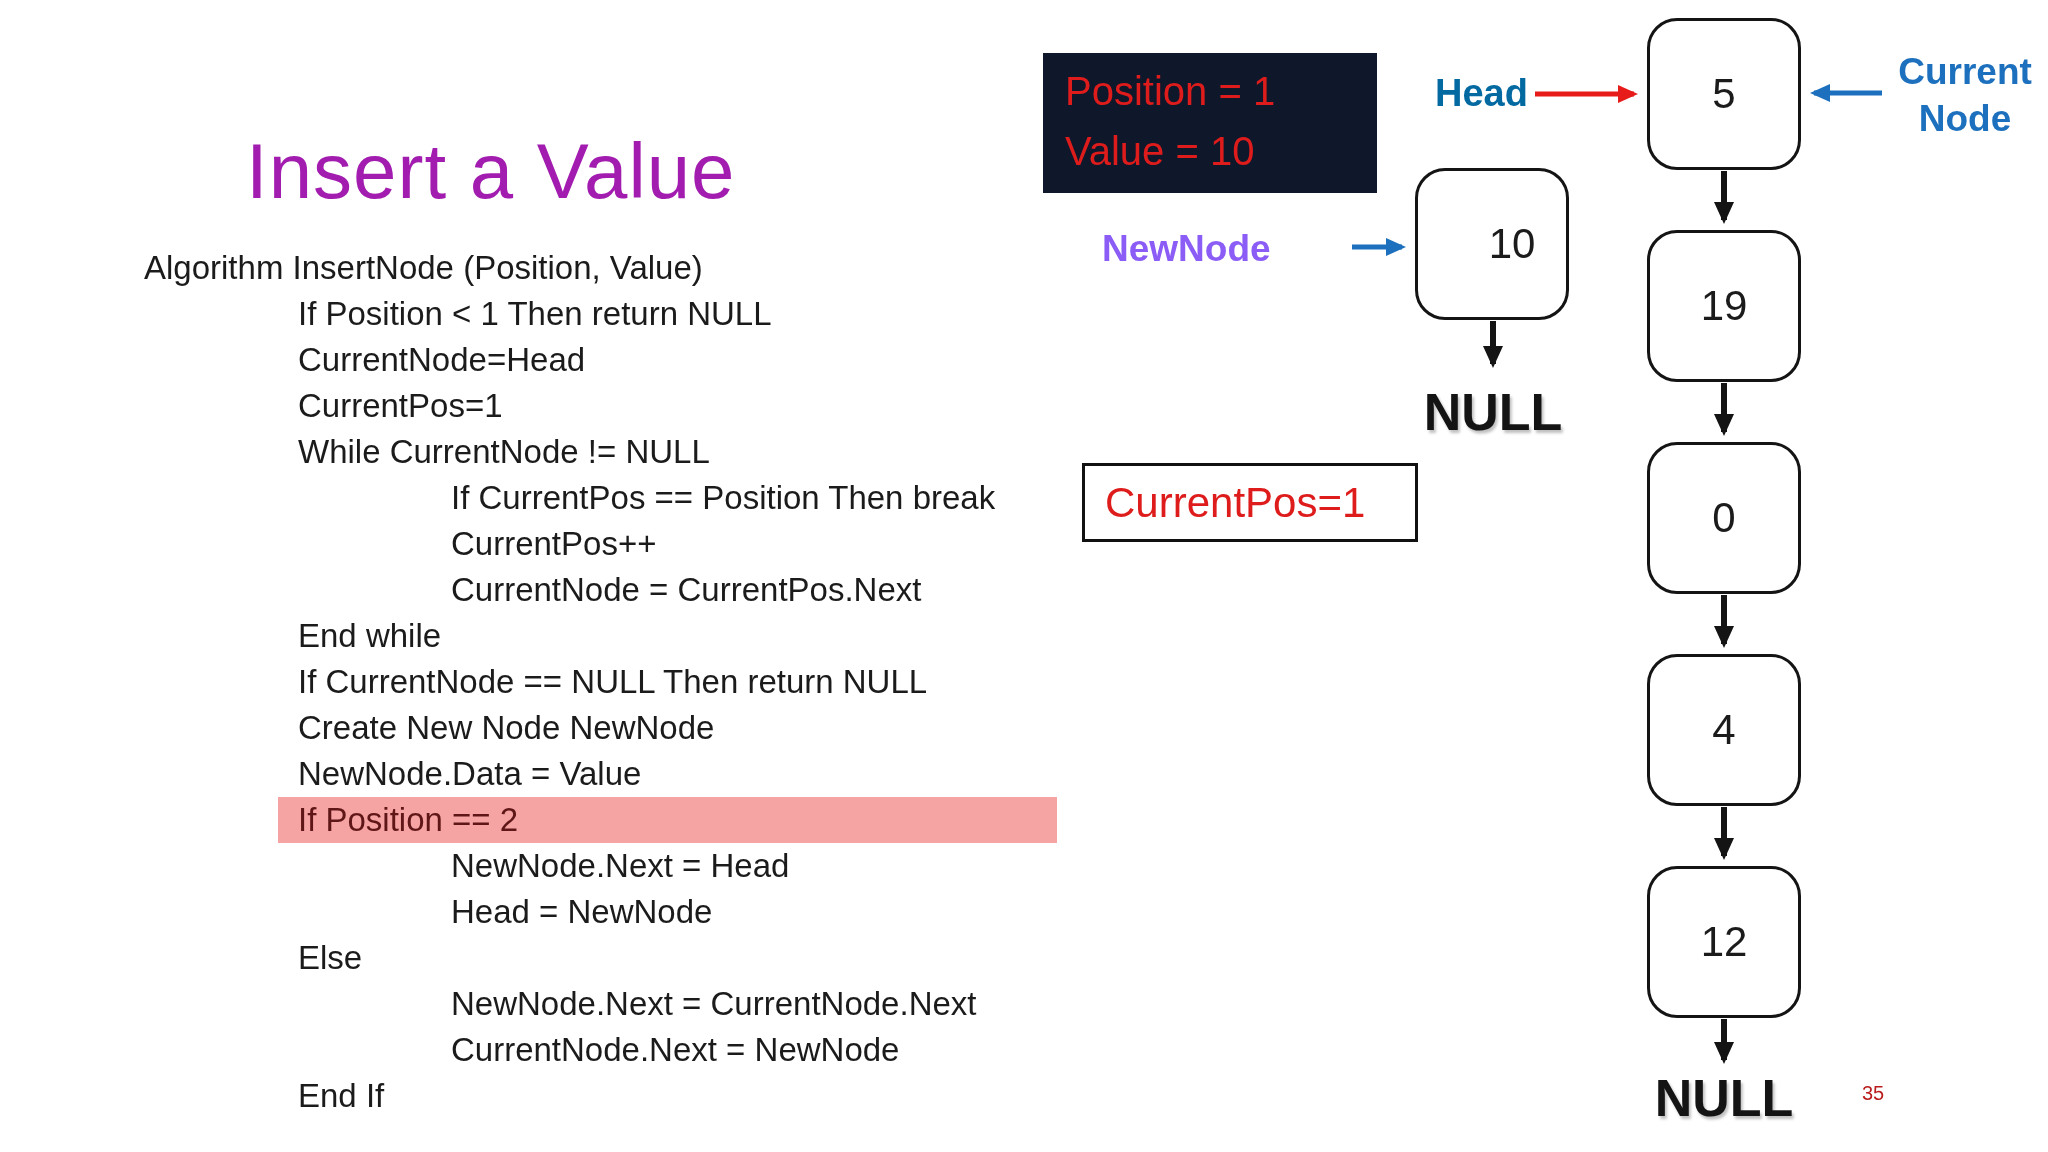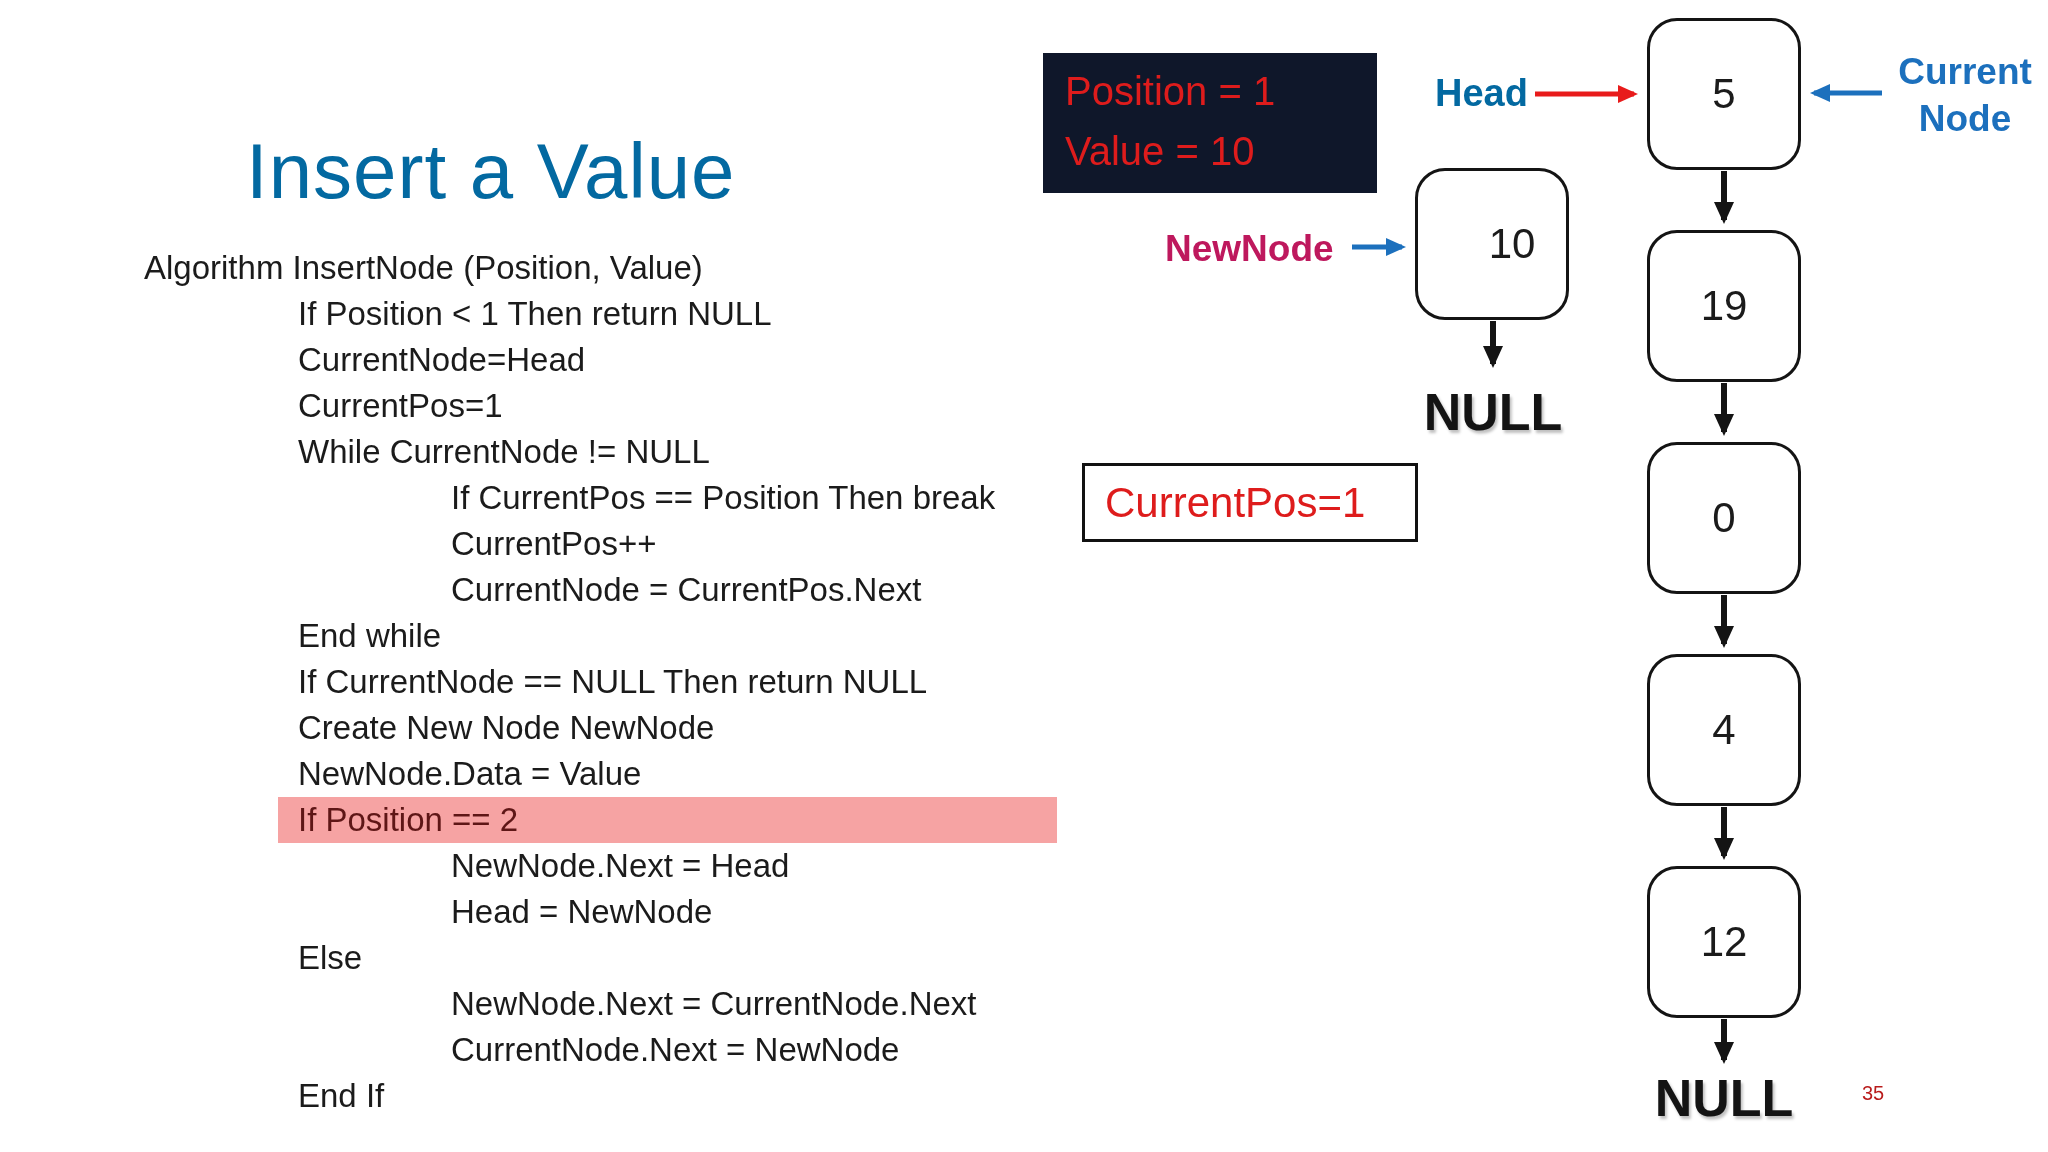--- a/index.html
+++ b/index.html
@@ -12,21 +12,21 @@
     background: #ffffff;
     overflow: hidden;
   }
 
   .slide-title {
     position: absolute;
     left: 246px;
     top: 126px;
     font-size: 78px;
     font-weight: 300;
-    color: #0369a1;
+    color: #a21caf;
     letter-spacing: 1px;
     white-space: nowrap;
   }
 
   
   .algo-block {
     position: absolute;
     left: 144px;
     top: 245px;
     width: 950px;
@@ -106,25 +106,25 @@
     top: 48px;
     width: 150px;
     text-align: center;
     font-size: 37px;
     font-weight: bold;
     line-height: 47px;
     color: #1c70bd;
   }
   .label-newnode {
     position: absolute;
-    left: 1165px;
+    left: 1102px;
     top: 228px;
     font-size: 37px;
     font-weight: bold;
-    color: #be185d;
+    color: #8b5cf6;
     white-space: nowrap;
   }
 
   .node {
     position: absolute;
     width: 154px;
     height: 152px;
     border: 3px solid #141414;
     border-radius: 30px;
     box-sizing: border-box;

